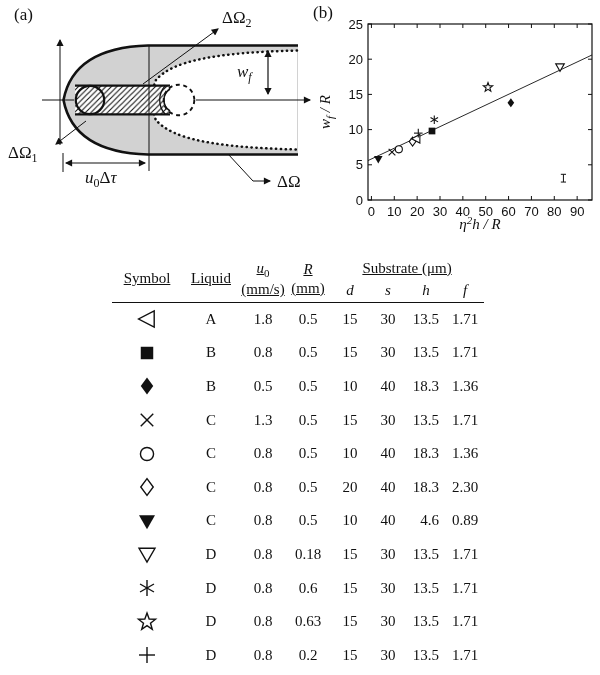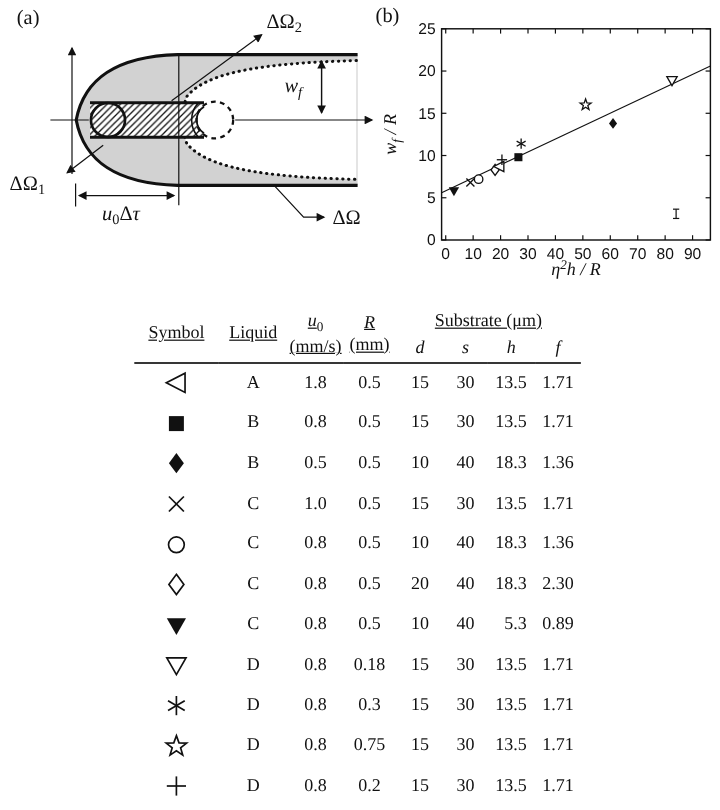--- a/index.html
+++ b/index.html
@@ -267,21 +267,21 @@
         <tr>
           <td class="symcell">
             <svg width="26" height="24">
               <g transform="translate(13,12)">
                 <line x1="-6.24" y1="-6.24" x2="6.24" y2="6.24" stroke="#111" stroke-width="1.4"></line>
                 <line x1="-6.24" y1="6.24" x2="6.24" y2="-6.24" stroke="#111" stroke-width="1.4"></line>
               </g>
             </svg>
           </td>
           <td>C</td>
-          <td>1.0</td>
+          <td>1.3</td>
           <td>0.5</td>
           <td>15</td>
           <td>30</td>
           <td class="col-h">13.5</td>
           <td>1.71</td>
         </tr>
         <tr>
           <td class="symcell">
             <svg width="26" height="24">
               <g transform="translate(13,12)">
@@ -319,21 +319,21 @@
               <g transform="translate(13,12)">
                 <path d="M-8,-5.76L8,-5.76L0,8.16Z" fill="#111"></path>
               </g>
             </svg>
           </td>
           <td>C</td>
           <td>0.8</td>
           <td>0.5</td>
           <td>10</td>
           <td>40</td>
-          <td class="col-h">5.3</td>
+          <td class="col-h">4.6</td>
           <td>0.89</td>
         </tr>
         <tr>
           <td class="symcell">
             <svg width="26" height="24">
               <g transform="translate(13,12)">
                 <path stroke="#111" stroke-width="1.4" fill="#fff" d="M-8,-5.76L8,-5.76L0,8.16Z"></path>
               </g>
             </svg>
           </td>
@@ -350,37 +350,37 @@
             <svg width="26" height="24">
               <g transform="translate(13,12)">
                 <line x1="0" y1="-8" x2="0" y2="8" stroke="#111" stroke-width="1.4"></line>
                 <line x1="-6.96" y1="-4" x2="6.96" y2="4" stroke="#111" stroke-width="1.4"></line>
                 <line x1="-6.96" y1="4" x2="6.96" y2="-4" stroke="#111" stroke-width="1.4"></line>
               </g>
             </svg>
           </td>
           <td>D</td>
           <td>0.8</td>
-          <td>0.3</td>
+          <td>0.6</td>
           <td>15</td>
           <td>30</td>
           <td class="col-h">13.5</td>
           <td>1.71</td>
         </tr>
         <tr>
           <td class="symcell">
             <svg width="26" height="24">
               <g transform="translate(13,12)">
                 <path stroke="#111" stroke-width="1.4" fill="#fff" d="M0.00,-8.96L2.16,-2.98L8.52,-2.77L3.50,1.14L5.27,7.25L0.00,3.68L-5.27,7.25L-3.50,1.14L-8.52,-2.77L-2.16,-2.98Z" stroke-linejoin="miter"></path>
               </g>
             </svg>
           </td>
           <td>D</td>
           <td>0.8</td>
-          <td>0.75</td>
+          <td>0.63</td>
           <td>15</td>
           <td>30</td>
           <td class="col-h">13.5</td>
           <td>1.71</td>
         </tr>
         <tr>
           <td class="symcell">
             <svg width="26" height="24">
               <g transform="translate(13,12)">
                 <line x1="0" y1="-8" x2="0" y2="8" stroke="#111" stroke-width="1.4"></line>

